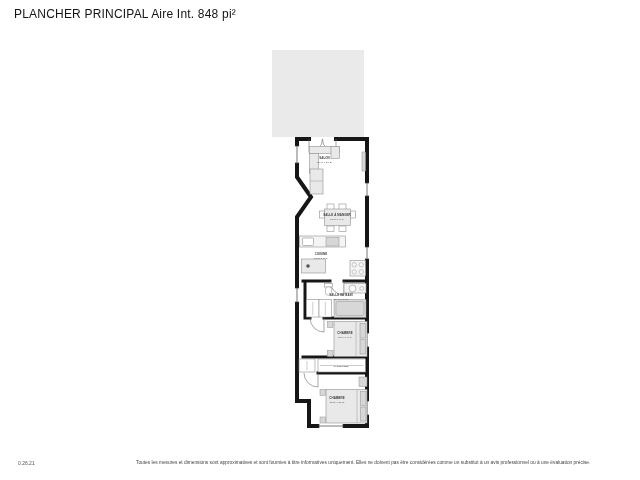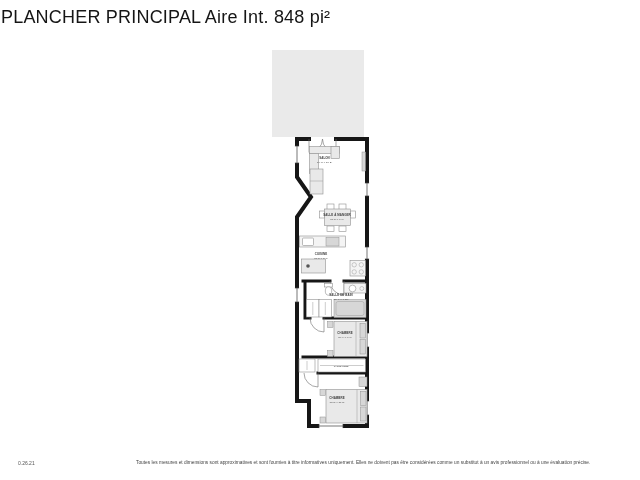--- a/index.html
+++ b/index.html
@@ -1,18 +1,18 @@
 <!DOCTYPE html>
 <html><head>
 <meta charset="utf-8">
 <style>
   html,body{margin:0;padding:0;}
   body{width:640px;height:480px;background:#ffffff;position:relative;overflow:hidden;
        font-family:"Liberation Sans",sans-serif;}
-  .title{position:absolute;left:1px;top:7px;font-size:18px;color:#151515;letter-spacing:.2px;}
+  .title{position:absolute;left:14px;top:7px;font-size:12px;color:#151515;letter-spacing:.2px;}
   .deck{position:absolute;left:272px;top:50px;width:92px;height:87px;background:#eaeaea;}
   svg.plan{position:absolute;left:288px;top:130px;}
   svg.plan text{font-family:"Liberation Sans",sans-serif;fill:#3a3a3a;text-anchor:middle;}
   .room-name{font-size:2.9px;font-weight:bold;letter-spacing:.1px;}
   .room-dims{font-size:2.5px;fill:#8a8a8a;}
   .closet-name{font-size:2.2px;fill:#6a6a6a;}
   .wall-ext{fill:none;stroke:#161616;stroke-width:4;stroke-linecap:square;}
   .wall-int{fill:none;stroke:#161616;stroke-width:3;stroke-linecap:square;}
   .door{fill:none;stroke:#6b6b6b;stroke-width:.6;}
   .win-rect{fill:#ffffff;stroke:none;}

